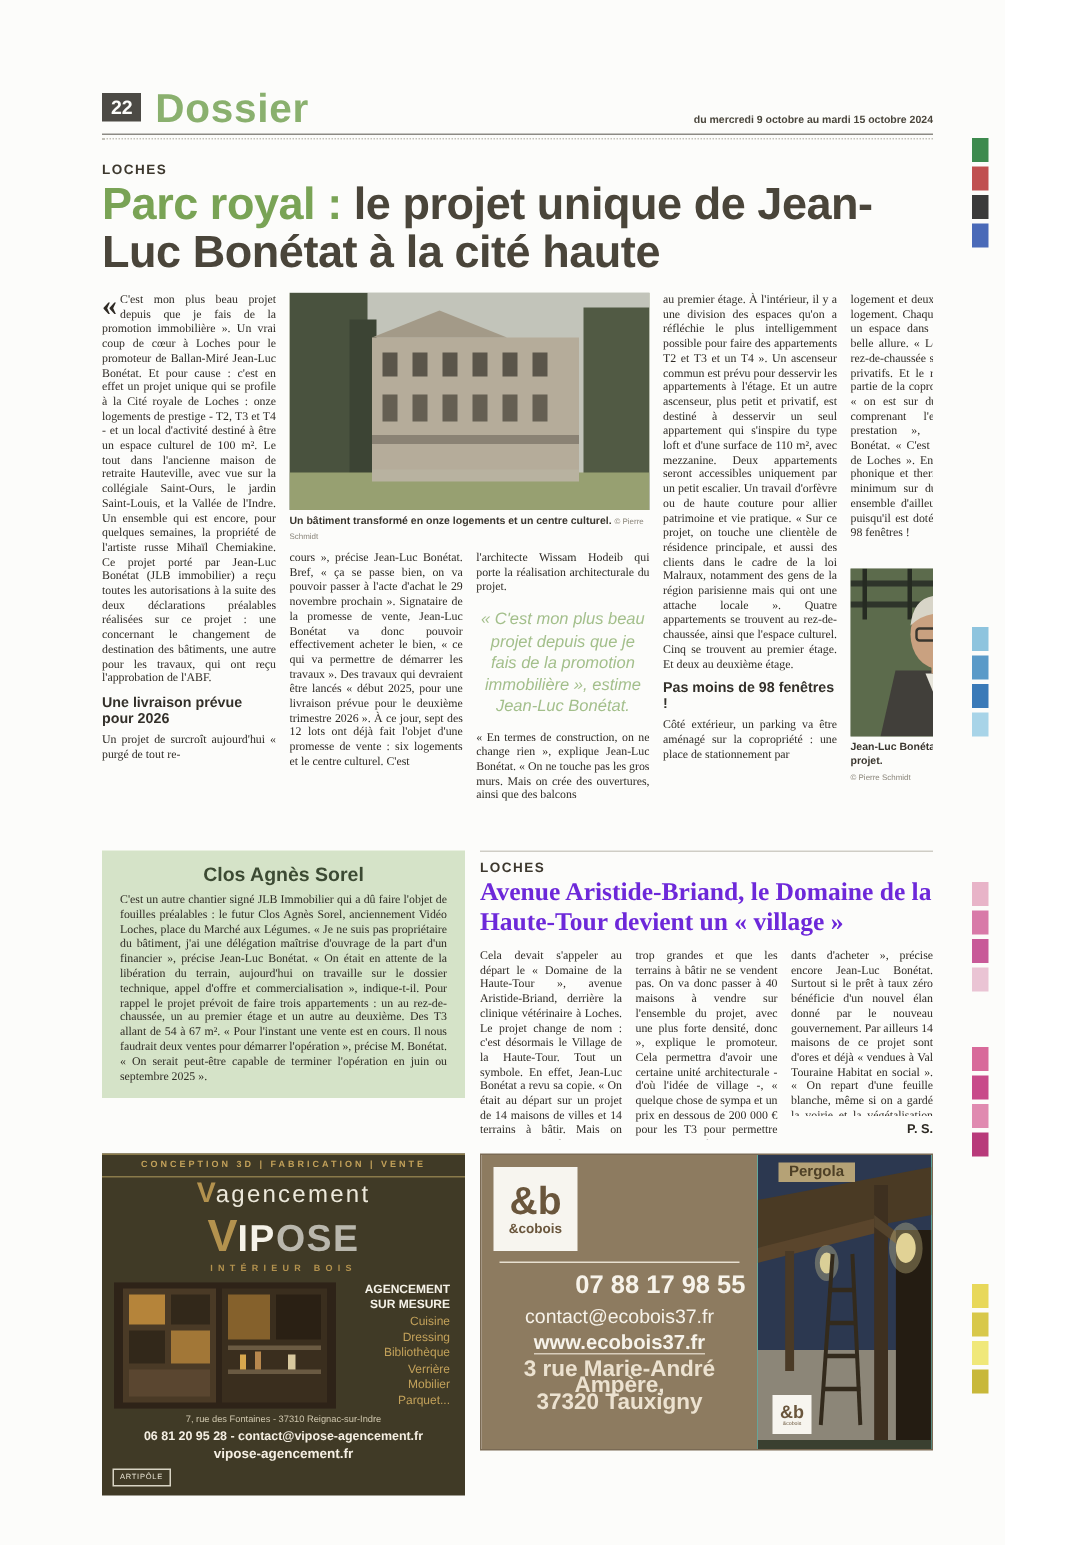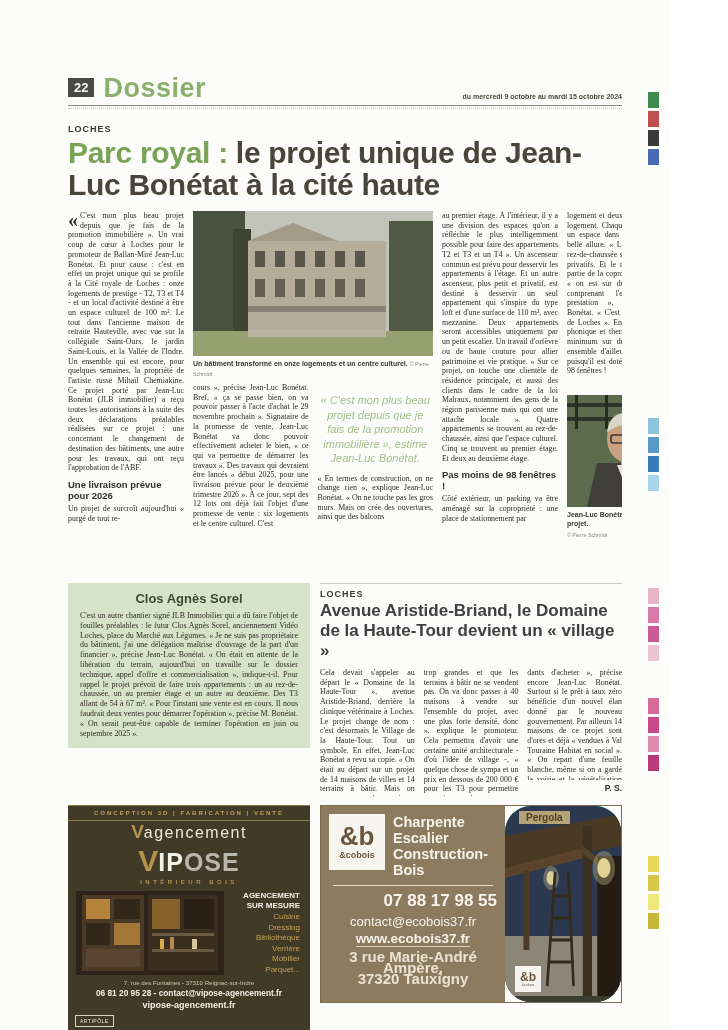--- a/index.html
+++ b/index.html
@@ -1,20 +1,20 @@
 <!DOCTYPE html>
 <html lang="fr"><head>
 <meta charset="utf-8">
 <style>
   * { box-sizing: border-box; margin: 0; padding: 0; }
   body { background: #ffffff; font-family: "Liberation Serif", serif; }
   .page {
     position: relative; width: 670px; height: 1030px;
     background: #fcfcfa; color: #2e2a24; overflow: hidden;
-    padding: 72px 48px 0 68px;
+    padding: 56px 48px 0 68px;
   }
   
   .header-row { display: flex; align-items: flex-end; position: relative; height: 30px; }
   .page-number { background: #4c4a45; color: #fdfdfb; font-family: "Liberation Sans", sans-serif;
     font-weight: bold; font-size: 13px; padding: 3px 6px; line-height: 1; align-self: center; }
   .section-title { color: #8ab06e; font-family: "Liberation Sans", sans-serif; font-weight: bold;
     font-size: 27px; line-height: 1; margin-left: 9px; letter-spacing: 0.5px; }
   .date-range { position: absolute; right: 0; bottom: 2px; font-family: "Liberation Sans", sans-serif;
     font-weight: bold; font-size: 7px; color: #4a463c; }
   .rule-solid { border-top: 1.5px solid #8c8a84; margin-top: 3px; }
@@ -53,22 +53,22 @@
     text-align: right; margin-top: 3px; color: #2e2a24; }
   .portrait-frame { width: 118px; height: 112px; overflow: hidden; margin-top: 6px; background: #5c6b4c; }
   
   .rowA { display: flex; gap: 10px; margin-top: 6px; align-items: flex-start; }
   .greenbox { flex: 0 0 242px; background: #d5e3c8; padding: 8px 12px 10px; }
   .greenbox-title { font-family: "Liberation Sans", sans-serif; font-weight: bold; font-size: 13px;
     color: #3c4a33; text-align: center; margin-bottom: 5px; }
   .greenbox-body { font-size: 7.9px; line-height: 9.8px; text-align: justify; color: #2f2b24;
     max-height: 158px; overflow: hidden; }
   .article2 { flex: 1; border-top: 1px solid #cfcdc5; padding-top: 5px; }
-  .headline2 { font-family: Liberation Sans, sans-serif; font-weight: bold; font-size: 17px;
-    line-height: 20px; color: #404040; margin-top: 2px; }
+  .headline2 { font-family: Liberation Serif, serif; font-weight: bold; font-size: 17px;
+    line-height: 20px; color: #6d28d9; margin-top: 2px; }
   .a2cols { display: flex; gap: 9px; margin-top: 7px; height: 128px; overflow: hidden; }
   .a2cols > div { flex: 1; }
   .a2clip { max-height: 112px; overflow: hidden; }
   
   .rowB { display: flex; gap: 10px; margin-top: 9px; align-items: flex-start; }
   .ad-vipose { flex: 0 0 242px; height: 228px; background: #403a26; color: #f0ead8;
     font-family: "Liberation Sans", sans-serif; position: relative; display: flex; flex-direction: column; }
   .vip-topbar { border-top: 1px solid #8a7a4a; border-bottom: 1px solid #8a7a4a;
     color: #c2a15a; font-size: 6px; letter-spacing: 2px; text-align: center; line-height: 14px;
     font-weight: bold; }
@@ -101,21 +101,21 @@
   .eco-logoname { color: #6a563c; font-size: 9px; font-weight: bold; margin-top: 2px; }
   .eco-headline { color: #f7f3ea; font-weight: bold; font-size: 14.5px; line-height: 16px;
     margin-left: 8px; white-space: pre-line; }
   .eco-divider { border-top: 1.5px solid #e8e0d0; margin: 7px 4px 5px; }
   .eco-phone { color: #f7f3ea; font-weight: bold; font-size: 17px; text-align: right; }
   .eco-email { color: #f7f3ea; font-size: 13px; text-align: center; margin-top: 3px; }
   .eco-site { color: #f7f3ea; font-weight: bold; font-size: 13.5px; text-align: center; margin-top: 2px;
     border-bottom: 1px solid #d8cdbc; display: block; width: fit-content; margin-left: auto; margin-right: auto; }
   .eco-address { color: #ece2d0; font-weight: bold; font-size: 15px; text-align: center; margin-top: 4px;
     white-space: pre-line; line-height: 11px; }
-  .eco-right { flex: 1; position: relative; overflow: hidden; background: #14b8a6; border-radius: 26px; }
+  .eco-right { flex: 1; position: relative; overflow: hidden; background: #14b8a6; }
   .eco-label { position: absolute; top: 5px; left: 14px; background: #b5a276; color: #4e4026;
     font-family: "Liberation Sans", sans-serif; font-weight: bold; font-size: 10px; padding: 1px 7px; }
   .eco-minilogo { position: absolute; left: 10px; bottom: 10px; width: 26px; height: 26px;
     background: #f7f5ef; display: flex; flex-direction: column; align-items: center; justify-content: center; }
   .eco-minilogo .g { color: #6a563c; font-weight: bold; font-size: 12px; line-height: 11px;
     font-family: "Liberation Sans", sans-serif; }
   .eco-minilogo .n { color: #6a563c; font-size: 3.5px; font-family: "Liberation Sans", sans-serif; }
   
   .print-marks { position: absolute; top: 0; right: 10px; width: 12px; height: 100%; }
   .mark-group { position: absolute; left: 0; }
@@ -175,20 +175,21 @@
       </div>
       <div class="caption">
         <span>Un bâtiment transformé en onze logements et un centre culturel.</span>
         <span class="credit">© Pierre Schmidt</span>
       </div>
       <div class="subrow">
         <div>
           <p class="bodytext">cours », précise Jean-Luc Bonétat. Bref, « ça se passe bien, on va pouvoir passer à l'acte d'achat le 29 novembre prochain ». Signataire de la promesse de vente, Jean-Luc Bonétat va donc pouvoir effectivement acheter le bien, « ce qui va permettre de démarrer les travaux ». Des travaux qui devraient être lancés « début 2025, pour une livraison prévue pour le deuxième trimestre 2026 ». À ce jour, sept des 12 lots ont déjà fait l'objet d'une promesse de vente : six logements et le centre culturel. C'est</p>
         </div>
         <div>
+          <p class="bodytext">l'architecte Wissam Hodeib qui porte la réalisation architecturale du projet.</p>
           <p class="pullquote">« C'est mon plus beau projet depuis que je fais de la promotion immobilière », estime Jean-Luc Bonétat.</p>
           <p class="bodytext">« En termes de construction, on ne change rien », explique Jean-Luc Bonétat. « On ne touche pas les gros murs. Mais on crée des ouvertures, ainsi que des balcons</p>
         </div>
       </div>
     </div>
 
     <div class="colD">
       <p class="bodytext clip4">au premier étage. À l'intérieur, il y a une division des espaces qu'on a réfléchie le plus intelligemment possible pour faire des appartements T2 et T3 et un T4 ». Un ascenseur commun est prévu pour desservir les appartements à l'étage. Et un autre ascenseur, plus petit et privatif, est destiné à desservir un seul appartement qui s'inspire du type loft et d'une surface de 110 m², avec mezzanine. Deux appartements seront accessibles uniquement par un petit escalier. Un travail d'orfèvre ou de haute couture pour allier patrimoine et vie pratique. « Sur ce projet, on touche une clientèle de résidence principale, et aussi des clients dans le cadre de la loi Malraux, notamment des gens de la région parisienne mais qui ont une attache locale ». Quatre appartements se trouvent au rez-de-chaussée, ainsi que l'espace culturel. Cinq se trouvent au premier étage. Et deux au deuxième étage.</p>
       <div class="subhead">Pas moins de 98 fenêtres !</div>
       <p class="bodytext">Côté extérieur, un parking va être aménagé sur la copropriété : une place de stationnement par</p>
@@ -293,24 +294,20 @@
       <div class="vip-badge">ARTIPÔLE</div>
     </div>
 
     <div class="ad-ecobois">
       <div class="eco-left">
         <div class="eco-header">
           <div class="eco-logo">
             <div class="eco-glyph">&amp;b</div>
             <div class="eco-logoname">&amp;cobois</div>
           </div>
-          <div class="eco-headline">Charpente
-Escalier
-Construction-
-Bois</div>
         </div>
         <div class="eco-divider"></div>
         <div class="eco-phone">07 88 17 98 55</div>
         <div class="eco-email">contact@ecobois37.fr</div>
         <div class="eco-site">www.ecobois37.fr</div>
         <div class="eco-address">3 rue Marie-André Ampère,
 37320 Tauxigny</div>
       </div>
       <div class="eco-right">
         <svg width="100%" height="198" viewBox="0 0 176 198" preserveAspectRatio="none">

